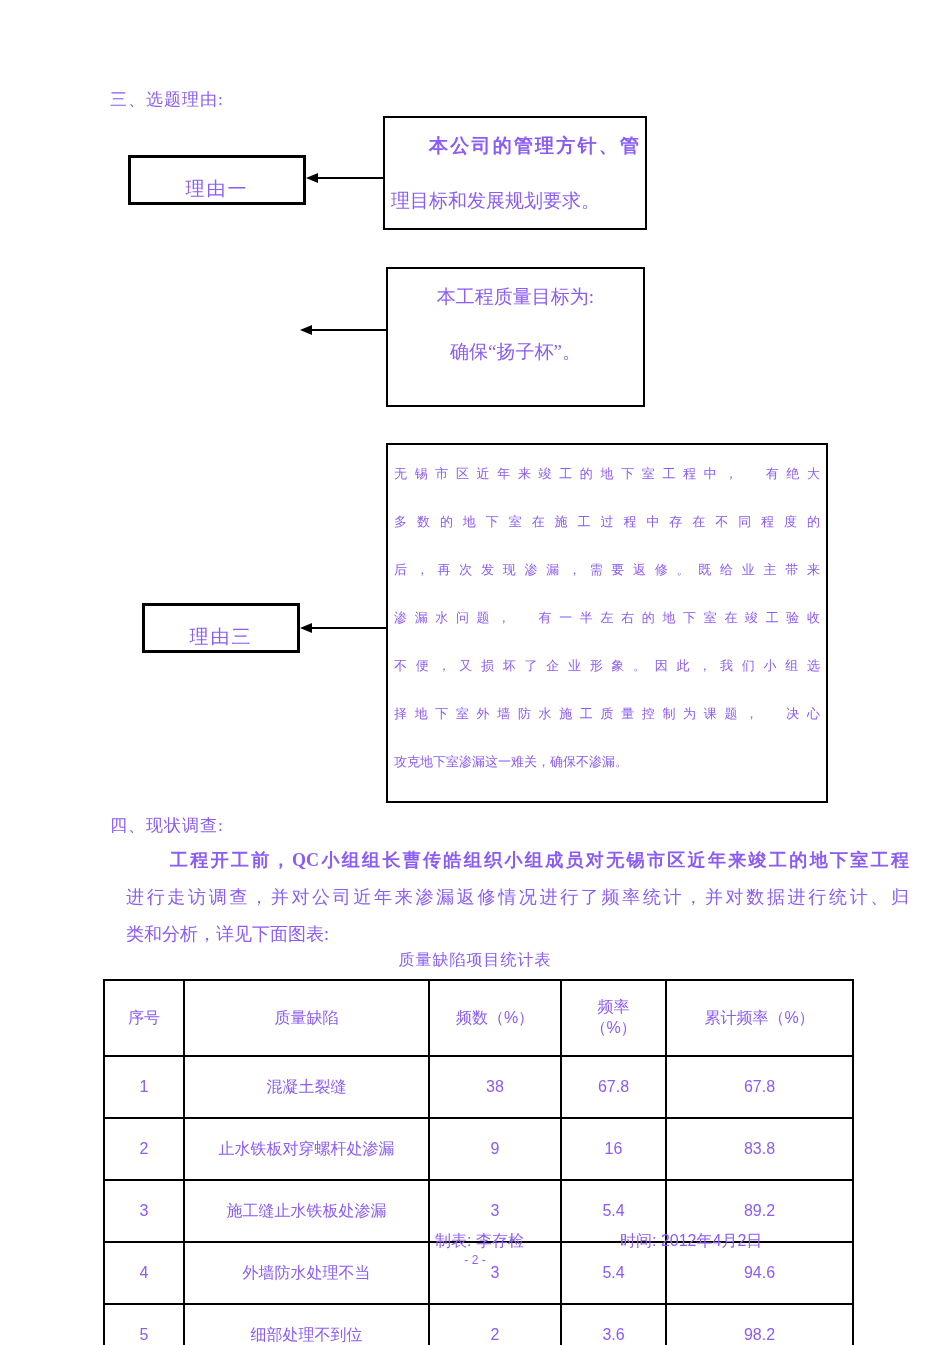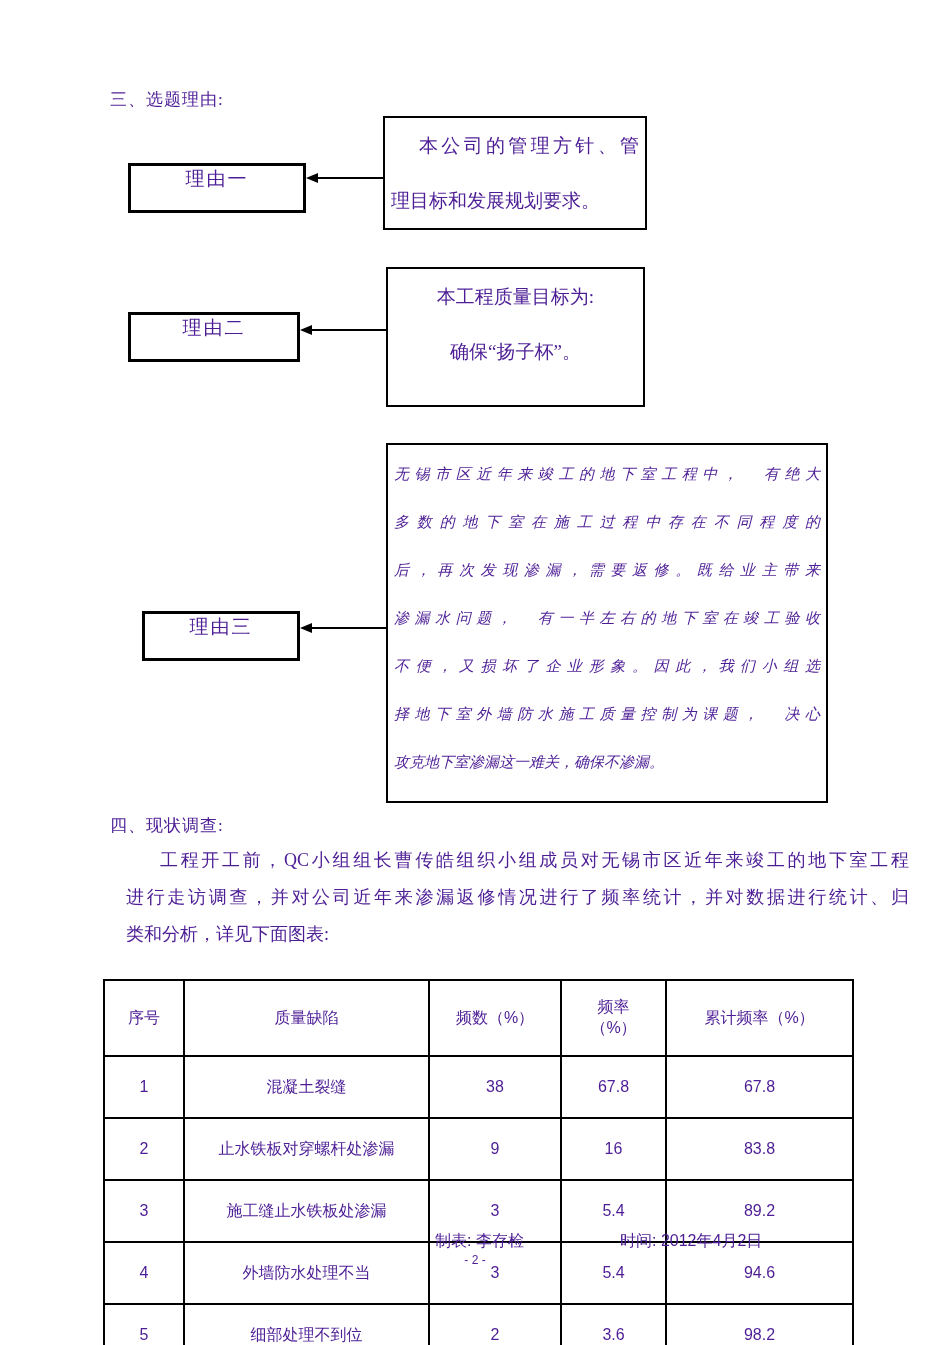--- a/index.html
+++ b/index.html
@@ -1,39 +1,39 @@
 <!DOCTYPE html>
 <html><head>
 <meta charset="utf-8">
 <style>
   html,body { margin:0; padding:0; background:#fff; }
   .page {
     position:relative; width:950px; height:1345px; background:#ffffff;
-    color:#4c1d95; font-family:"Liberation Serif", serif; overflow:hidden;
+    color:#8b5cf6; font-family:"Liberation Serif", serif; overflow:hidden;
   }
   .h {
     position:absolute; margin:0; font-size:17px; font-weight:400; letter-spacing:1px;
   }
   
   .labelbox {
     position:absolute; border:3px solid #000; background:#fff;
-    display:flex; align-items:flex-start; justify-content:center;
-    font-size:19px; letter-spacing:2px;margin-top:8px;
+    display:flex; align-items:flex-end; justify-content:center;
+    font-size:19px; letter-spacing:2px;
   }
   
   .textbox {
     position:absolute; border:2px solid #000; background:#fff;
     font-size:19px; overflow:hidden;
   }
   .tb-line { line-height:55px; padding:0 6px; }
   .tb3-line { line-height:48px; padding:0 6px; }
   .tb3-pad { height:5px; }
   .just { text-align:justify; text-align-last:justify; }
   .center { text-align:center; text-align-last:center; }
-  .indent2 { padding-left:34px; }
+  .indent2 { padding-left:44px;font-weight:bold; }
   
   .arrow {
     position:absolute; height:12px; display:flex; align-items:center;
   }
   .arrow-head {
     width:0; height:0; border-top:5px solid transparent;
     border-bottom:5px solid transparent; border-right:12px solid #000;
   }
   .arrow-shaft { flex:1; height:2px; background:#000; }
   
@@ -66,58 +66,56 @@
   </div>
   <div class="arrow" style="left:306px; top:172px; width:77px;">
     <span class="arrow-head"></span>
     <span class="arrow-shaft"></span>
   </div>
   <div class="textbox" style="left:383px; top:116px; width:260px; height:110px;">
     <div class="tb-line just indent2">本公司的管理方针、管</div>
     <div class="tb-line">理目标和发展规划要求。</div>
   </div>
 
-  <div class="labelbox" style="left:128px; top:304px; width:166px; height:44px;">
-    <span>理由二</span>
-  </div>
   <div class="arrow" style="left:300px; top:324px; width:86px;">
     <span class="arrow-head"></span>
     <span class="arrow-shaft"></span>
   </div>
   <div class="textbox" style="left:386px; top:267px; width:255px; height:136px;">
     <div class="tb-line center">本工程质量目标为:</div>
     <div class="tb-line center">确保“扬子杯”。</div>
   </div>
 
   <div class="labelbox" style="left:142px; top:603px; width:152px; height:44px;">
     <span>理由三</span>
   </div>
   <div class="arrow" style="left:300px; top:622px; width:86px;">
     <span class="arrow-head"></span>
     <span class="arrow-shaft"></span>
   </div>
-  <div class="textbox" style="left:386px; top:443px; width:438px; height:356px; font-size:15px;font-style:italic;">
+  <div class="textbox" style="left:386px; top:443px; width:438px; height:356px; font-size:13px;">
     <div class="tb3-pad"></div>
     <div class="tb3-line just">无锡市区近年来竣工的地下室工程中，　有绝大</div>
     <div class="tb3-line just">多数的地下室在施工过程中存在不同程度的</div>
     <div class="tb3-line just">后，再次发现渗漏，需要返修。既给业主带来</div>
     <div class="tb3-line just">渗漏水问题，　有一半左右的地下室在竣工验收</div>
     <div class="tb3-line just">不便，又损坏了企业形象。因此，我们小组选</div>
     <div class="tb3-line just">择地下室外墙防水施工质量控制为课题，　决心</div>
     <div class="tb3-line">攻克地下室渗漏这一难关，确保不渗漏。</div>
   </div>
 
   <h2 class="h" style="left:110px; top:814px;">四、现状调查:</h2>
 
   <div class="para">
     <div class="para-line just indent2">工程开工前，QC小组组长曹传皓组织小组成员对无锡市区近年来竣工的地下室工程</div>
     <div class="para-line just">进行走访调查，并对公司近年来渗漏返修情况进行了频率统计，并对数据进行统计、归</div>
     <div class="para-line">类和分析，详见下面图表:</div>
   </div>
 
+  <div class="tbl-title">质量缺陷项目统计表</div>
 
   <table class="stat">
     <colgroup>
       <col style="width:80px">
         <col style="width:245px">
         <col style="width:132px">
         <col style="width:105px">
         <col style="width:187px">
     </colgroup>
     <tbody>

